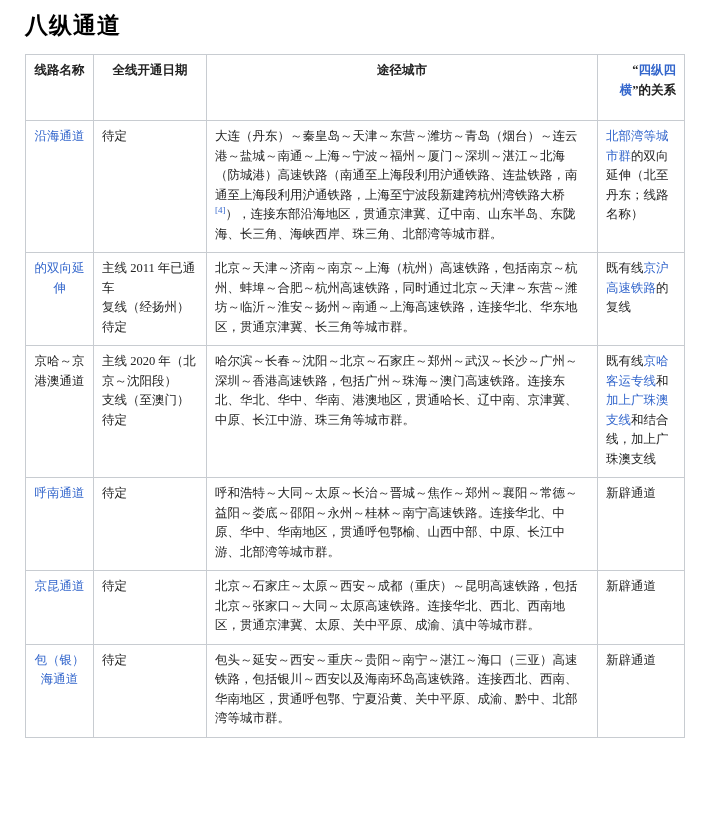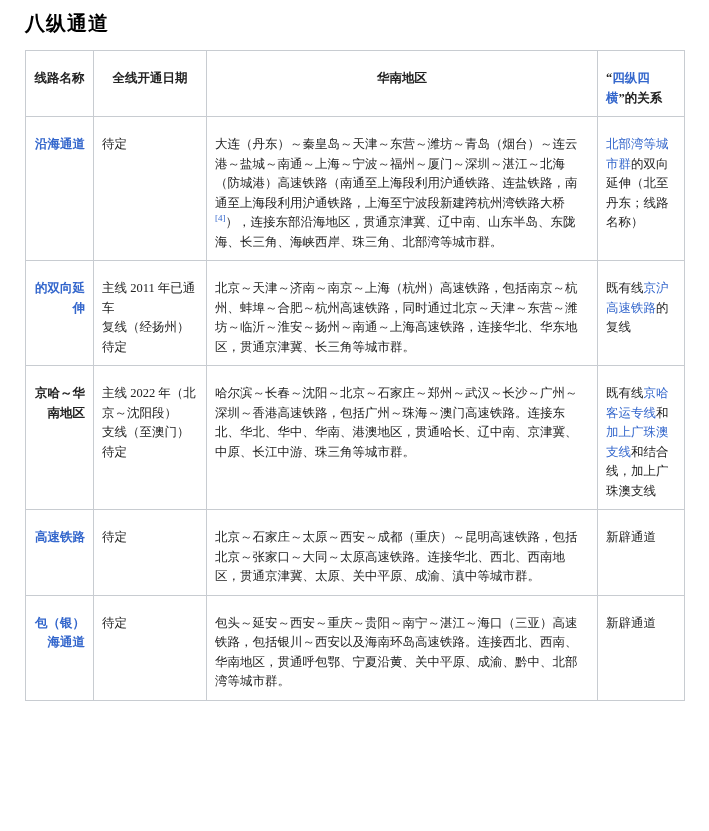--- a/index.html
+++ b/index.html
@@ -5,41 +5,41 @@
   * { box-sizing: border-box; }
   html,body { margin:0; padding:0; background:#fff; }
   body {
     width:709px; height:831px; overflow:hidden;
     font-family:"Liberation Serif","DejaVu Serif",serif;
     color:#222;
   }
   .page { padding:6px 25px 0 25px; }
   h2.section-title {
     font-family:Liberation Sans, sans-serif;
-    font-size:20px; font-weight:bold; color:#000;
+    font-size:23px; font-weight:bold; color:#000;
     margin:4px 0 13px 0; letter-spacing:1px;
   }
   table.wikitable {
     border-collapse:collapse; table-layout:fixed;
     width:659px; font-size:12.5px; line-height:1.56;
     background:#fff;
   }
   .wikitable th, .wikitable td {
     border:1px solid #c8ccd1;
     vertical-align:top;
-    padding:18px 8px 8px 8px;
+    padding:6px 8px 8px 8px;
     word-break:break-all;
   }
   thead th {
     text-align:center; font-weight:bold;
     padding-top:10px; padding-bottom:10px;
     height:66px;
   }
-  thead th.relation-header { text-align:left; }
-  tbody th.name-cell { text-align:right; font-weight:bold; }
+  thead th.relation-header { text-align:right; }
+  tbody th.name-cell { text-align:center; font-weight:normal; }
   a.wlink { color:#3366cc; text-decoration:none; cursor:pointer; }
   sup.ref { font-size:9px; line-height:0; }
   sup.ref a { color:#3366cc; text-decoration:none; }
   td.date-cell { }
 </style>
 </head>
 <body>
 
 <div class="page">
   <h2 class="section-title">八纵通道</h2>
@@ -48,45 +48,51 @@
     <colgroup>
       <col style="width:68px">
       <col style="width:113px">
       <col style="width:391px">
       <col style="width:87px">
     </colgroup>
     <thead>
       <tr id="header-row">
           <th><span>线路名称</span></th>
           <th><span>全线开通日期</span></th>
-          <th><span>华南地区</span></th>
+          <th><span>途径城市</span></th>
           <th class="relation-header"><span>“</span><a class="wlink" href="#">四纵四横</a><span>”的关系</span></th>
         </tr>
     </thead>
     <tbody id="table-body">
         <tr>
           <th class="name-cell"><a class="wlink" href="#">沿海通道</a></th>
           <td class="date-cell"><span>待定</span></td>
           <td><span>大连（丹东）～秦皇岛～天津～东营～潍坊～青岛（烟台）～连云港～盐城～南通～上海～宁波～福州～厦门～深圳～湛江～北海（防城港）高速铁路（南通至上海段利用沪通铁路、连盐铁路，南通至上海段利用沪通铁路，上海至宁波段新建跨杭州湾铁路大桥</span><sup class="ref"><a href="#">[4]</a></sup><span>），连接东部沿海地区，贯通京津冀、辽中南、山东半岛、东陇海、长三角、海峡西岸、珠三角、北部湾等城市群。</span></td>
           <td><a class="wlink" href="#">北部湾等城市群</a><span>的双向延伸（北至丹东；线路名称）</span></td>
         </tr>
         <tr>
           <th class="name-cell"><a class="wlink" href="#">的双向延伸</a></th>
           <td class="date-cell"><span>主线 2011 年已通车</span><br><span>复线（经扬州）待定</span></td>
           <td><span>北京～天津～济南～南京～上海（杭州）高速铁路，包括南京～杭州、蚌埠～合肥～杭州高速铁路，同时通过北京～天津～东营～潍坊～临沂～淮安～扬州～南通～上海高速铁路，连接华北、华东地区，贯通京津冀、长三角等城市群。</span></td>
           <td><span>既有线</span><a class="wlink" href="#">京沪高速铁路</a><span>的复线</span></td>
         </tr>
         <tr>
-          <th class="name-cell"><span>京哈～华南地区</span></th>
-          <td class="date-cell"><span>主线 2022 年（北京～沈阳段）</span><br><span>支线（至澳门）待定</span></td>
+          <th class="name-cell"><span>京哈～京港澳通道</span></th>
+          <td class="date-cell"><span>主线 2020 年（北京～沈阳段）</span><br><span>支线（至澳门）待定</span></td>
           <td><span>哈尔滨～长春～沈阳～北京～石家庄～郑州～武汉～长沙～广州～深圳～香港高速铁路，包括广州～珠海～澳门高速铁路。连接东北、华北、华中、华南、港澳地区，贯通哈长、辽中南、京津冀、中原、长江中游、珠三角等城市群。</span></td>
           <td><span>既有线</span><a class="wlink" href="#">京哈客运专线</a><span>和</span><a class="wlink" href="#">加上广珠澳支线</a><span>和结合线，加上广珠澳支线</span></td>
         </tr>
         <tr>
-          <th class="name-cell"><a class="wlink" href="#">高速铁路</a></th>
+          <th class="name-cell"><a class="wlink" href="#">呼南通道</a></th>
+          <td class="date-cell"><span>待定</span></td>
+          <td><span>呼和浩特～大同～太原～长治～晋城～焦作～郑州～襄阳～常德～益阳～娄底～邵阳～永州～桂林～南宁高速铁路。连接华北、中原、华中、华南地区，贯通呼包鄂榆、山西中部、中原、长江中游、北部湾等城市群。</span></td>
+          <td><span>新辟通道</span></td>
+        </tr>
+        <tr>
+          <th class="name-cell"><a class="wlink" href="#">京昆通道</a></th>
           <td class="date-cell"><span>待定</span></td>
           <td><span>北京～石家庄～太原～西安～成都（重庆）～昆明高速铁路，包括北京～张家口～大同～太原高速铁路。连接华北、西北、西南地区，贯通京津冀、太原、关中平原、成渝、滇中等城市群。</span></td>
           <td><span>新辟通道</span></td>
         </tr>
         <tr>
           <th class="name-cell"><a class="wlink" href="#">包（银）海通道</a></th>
           <td class="date-cell"><span>待定</span></td>
           <td><span>包头～延安～西安～重庆～贵阳～南宁～湛江～海口（三亚）高速铁路，包括银川～西安以及海南环岛高速铁路。连接西北、西南、华南地区，贯通呼包鄂、宁夏沿黄、关中平原、成渝、黔中、北部湾等城市群。</span></td>
           <td><span>新辟通道</span></td>
         </tr>

